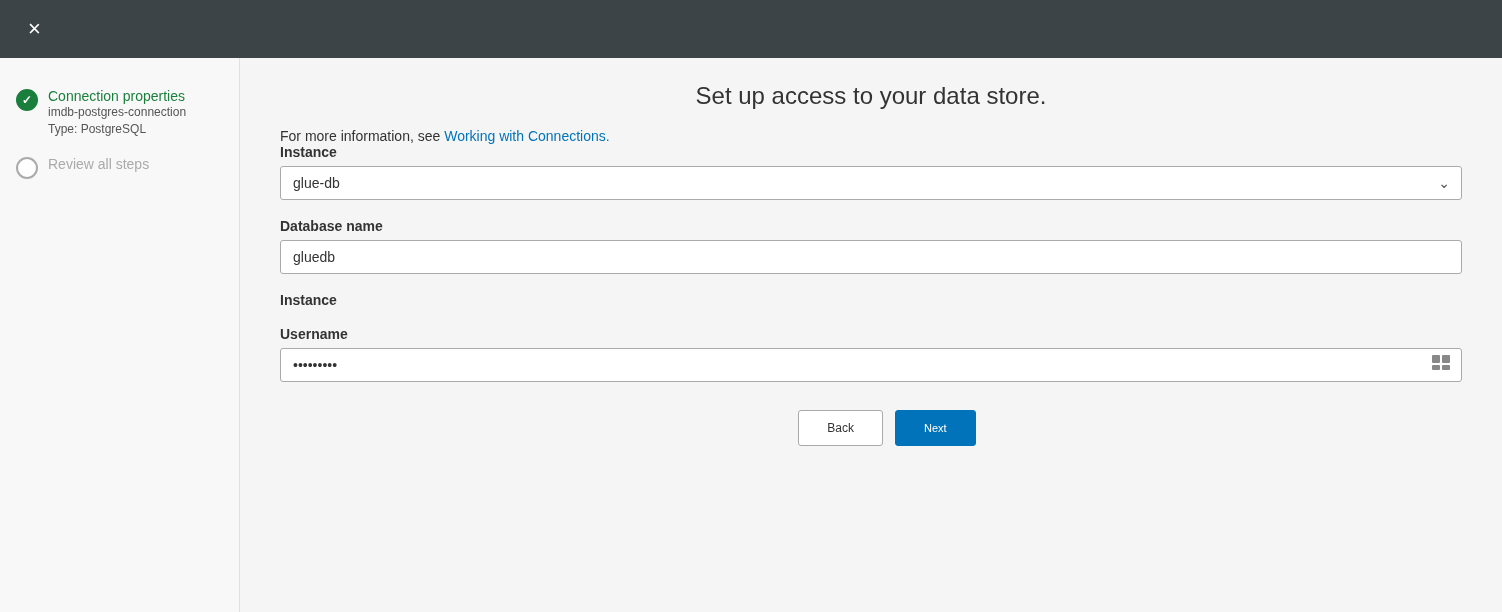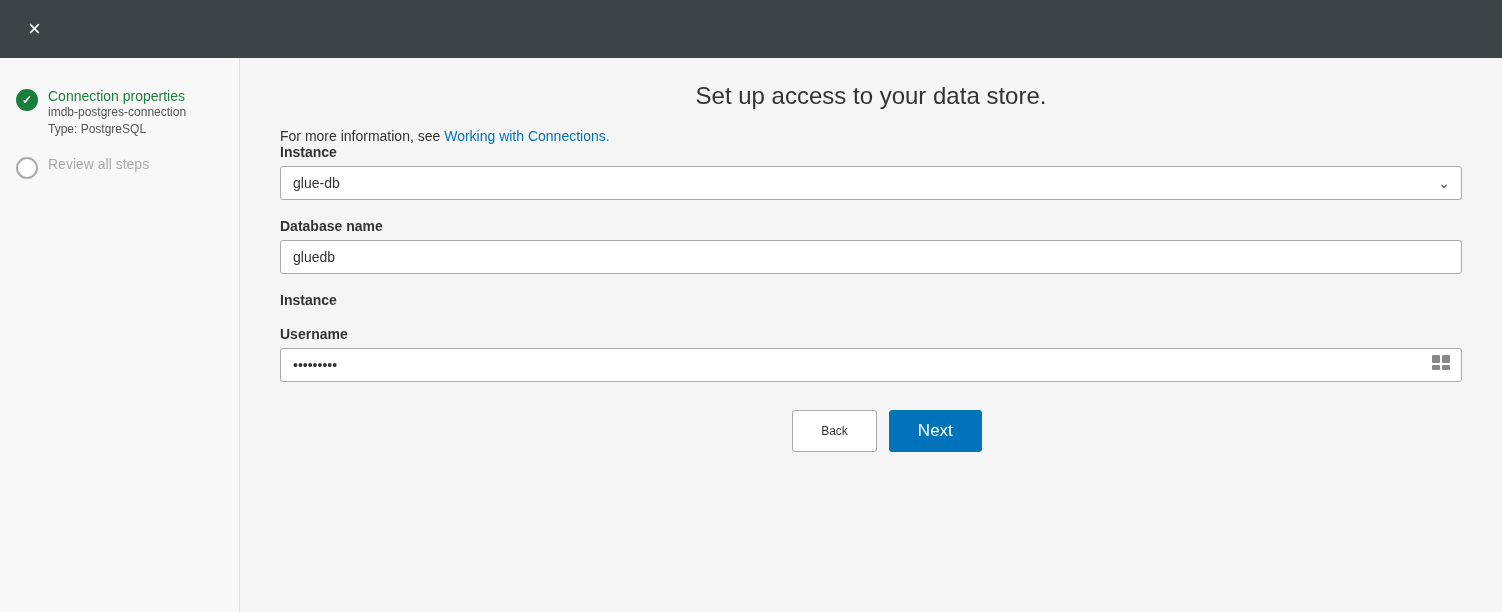--- a/index.html
+++ b/index.html
@@ -252,21 +252,21 @@
       cursor: pointer;
       min-width: 80px;
       margin-left: 32px;
     }
 
     .btn-next {
       padding: 10px 28px;
       border: 1px solid #0073bb;
       background: #0073bb;
       color: #fff;
-      font-size: 17px;
+      font-size: 11px;
       border-radius: 3px;
       cursor: pointer;
       min-width: 80px;
     }
   </style>
 </head>
 <body>
 
 <div class="modal">
 

